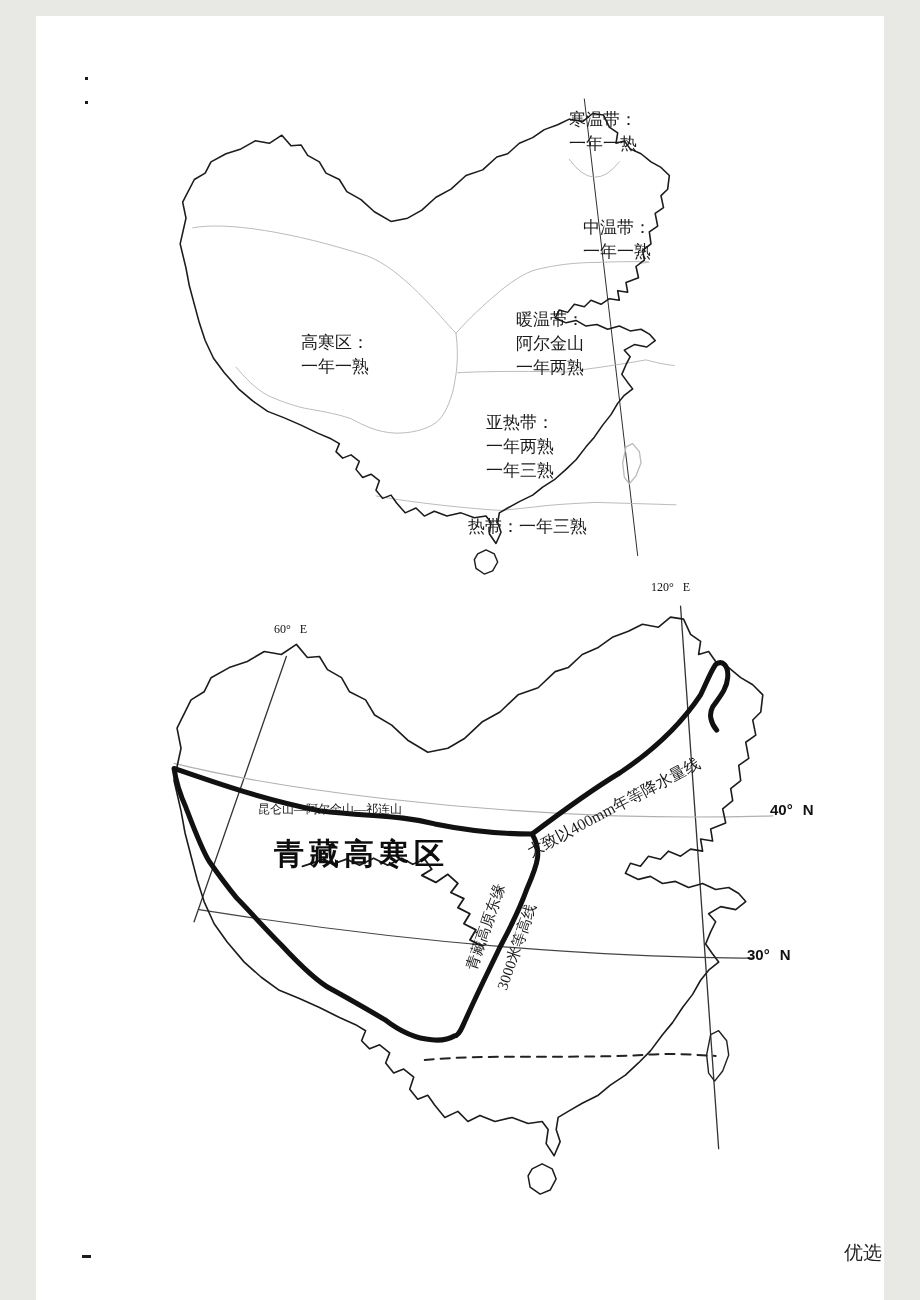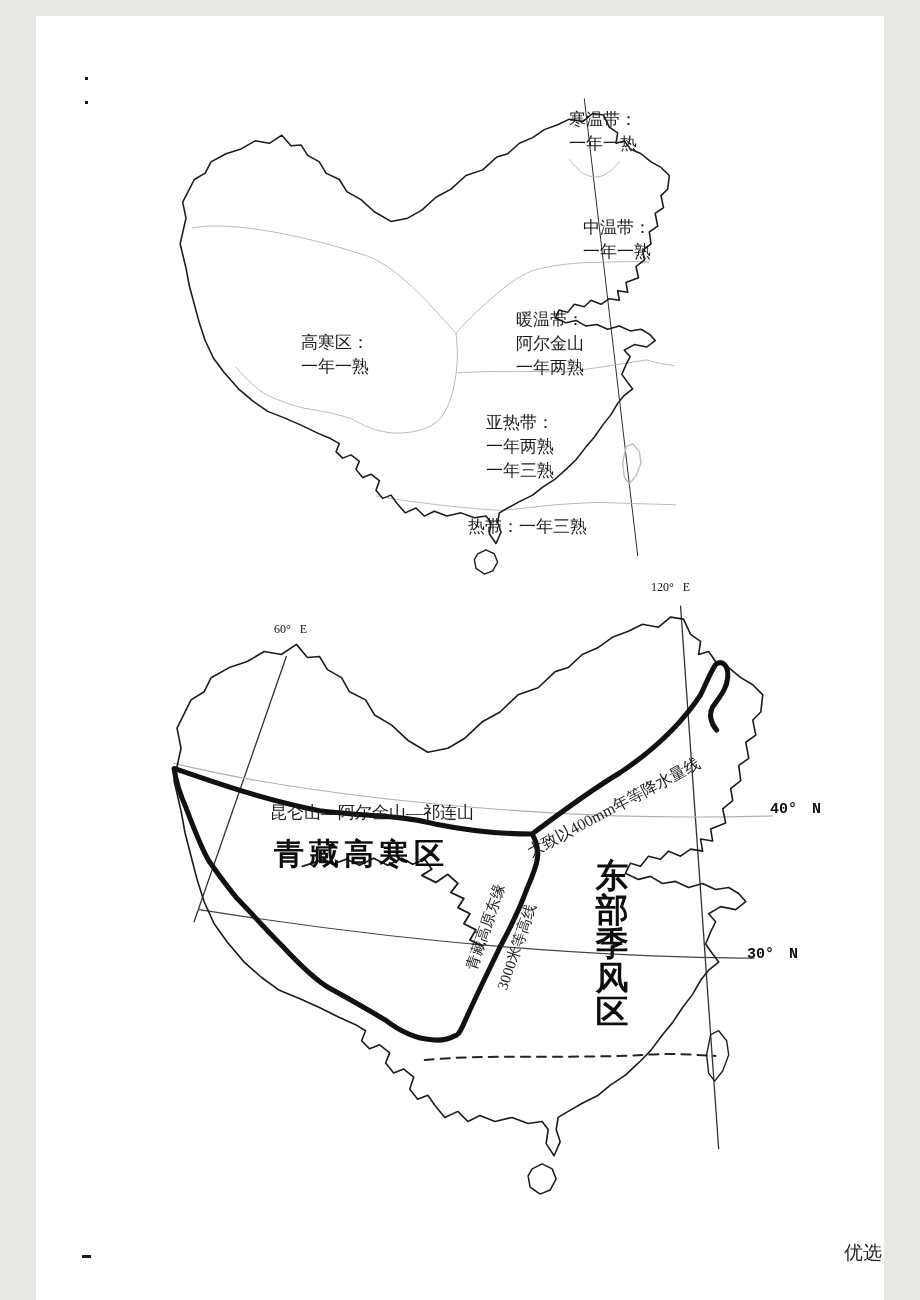--- a/index.html
+++ b/index.html
@@ -6,21 +6,21 @@
   .page{
     position:relative;width:848px;height:1300px;margin:16px auto;
     background:#ffffff;overflow:hidden;
     font-family:"Liberation Serif", serif;color:#1a1a1a;
   }
   .abs{position:absolute;}
   svg{position:absolute;overflow:visible;}
   
   .zone-label{position:absolute;font-size:17px;line-height:24px;color:#1a1a1a;white-space:nowrap;}
   .coord-label{position:absolute;font-size:12px;white-space:pre;word-spacing:6px;color:#111;}
-  .coord-label.lat{font-family:Liberation Mono, monospace;font-size:15px;font-weight:600;}
+  .coord-label.lat{font-family:Liberation Sans, sans-serif;font-size:15px;font-weight:600;}
   .region-title{position:absolute;font-family:"Liberation Sans", sans-serif;font-weight:bold;color:#0d0d0d;white-space:nowrap;}
   .rot-label{position:absolute;font-size:16px;white-space:nowrap;color:#1a1a1a;}
   .vertical-region{
     position:absolute;font-family:"Liberation Sans", sans-serif;font-weight:bold;
     font-size:33px;line-height:34px;width:38px;word-break:break-all;text-align:center;color:#0d0d0d;
   }
   .footer-label{position:absolute;font-size:19px;color:#222;}
   .mark{position:absolute;background:#1c1c1c;}
 </style>
 </head>
@@ -99,23 +99,22 @@
       <path d="M362,233 C390,212 420,190 450,172 C480,152 510,125 530,95 C535,85 540,72 545,65 C552,60 558,66 557,78 C556,90 548,98 542,107 C538,114 540,123 546,130" stroke="#111" stroke-width="5"></path>
     </g>
   </svg>
 
   <div class="coord-label" style="left:238px;top:606px">60° E</div>
   <div class="coord-label" style="left:615px;top:564px">120° E</div>
   <div class="coord-label lat" style="left:734px;top:785px">40° N</div>
   <div class="coord-label lat" style="left:711px;top:930px">30° N</div>
 
   <div class="region-title" style="left:238px;top:818px;font-size:30px;letter-spacing:5px">青藏高寒区</div>
-  <div class="vertical-region" style="left:557px;top:843px">东部季风区</div>
 
-  <div class="rot-label" style="left:234px;top:785px;font-size:17px">昆仑山—阿尔金山—祁连山</div>
+  <div class="rot-label" style="left:222px;top:785px;font-size:12px">昆仑山—阿尔金山—祁连山</div>
   <div class="rot-label" style="left:578px;top:792px;transform:translate(-50%,-50%) rotate(-28deg)">大致以400mm年等降水量线</div>
   <div class="rot-label" style="left:450px;top:911px;font-size:15px;transform:translate(-50%,-50%) rotate(-71deg)">青藏高原东缘</div>
   <div class="rot-label" style="left:481px;top:931px;font-size:15px;transform:translate(-50%,-50%) rotate(-71deg)">3000米等高线</div>
 
   <div class="mark" style="left:49px;top:61px;width:3px;height:3px"></div>
   <div class="mark" style="left:49px;top:85px;width:3px;height:3px"></div>
   <div class="mark" style="left:46px;top:1239px;width:9px;height:3px"></div>
 
   <div class="footer-label" style="left:808px;top:1224px">优选</div>
 

